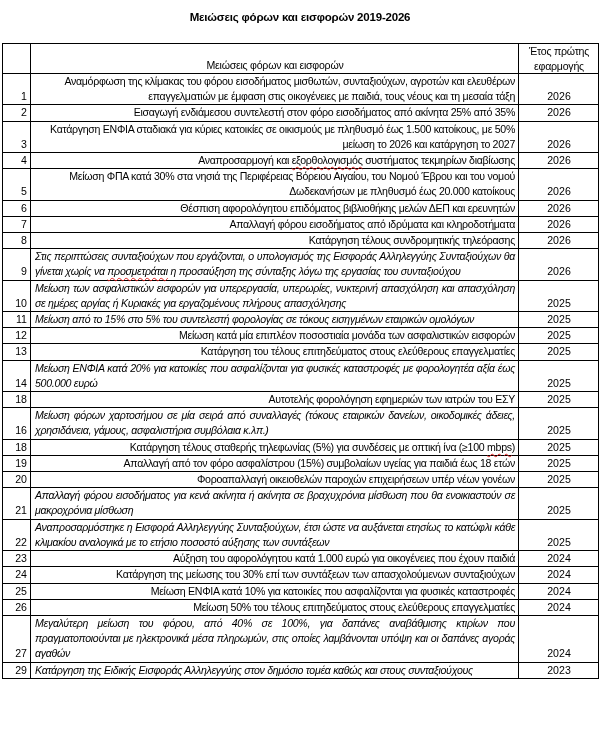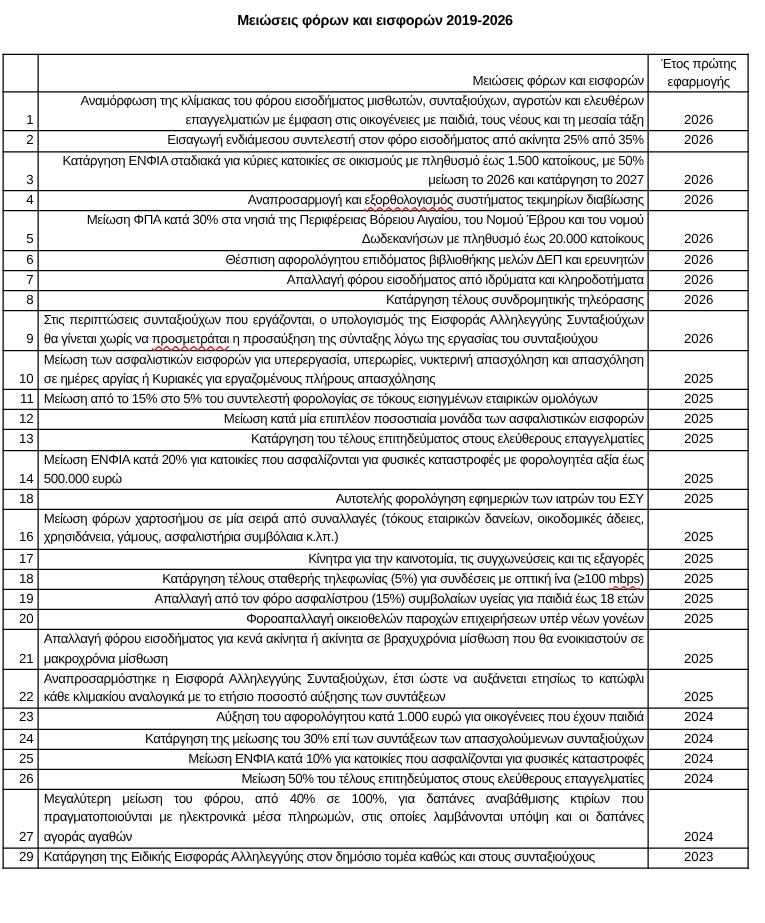--- a/index.html
+++ b/index.html
@@ -39,21 +39,21 @@
       border: 1px solid #000;
       padding: 0 3px 0 4px;
       vertical-align: bottom;
       font-weight: normal;
     }
     col.c-num { width: 28px; }
     col.c-desc { width: 488px; }
     col.c-year { width: 80px; }
     th.h-num { }
     th.h-desc {
-      text-align: right;
+      text-align: center;
       font-weight: bold;
       vertical-align: bottom;
       letter-spacing: -0.25px;
     }
     th.h-year {
       text-align: center;
       font-weight: bold;
       vertical-align: top;
       line-height: 14.5px;
       padding-top: 0;
@@ -67,20 +67,21 @@
     }
     td.desc {
       text-align: right;
       vertical-align: top;
       letter-spacing: -0.3px;
       word-spacing: 0px;
     }
     td.desc.justify {
       text-align: justify;
       text-align-last: left;
+      font-style: italic;
     }
     td.year {
       text-align: center;
       vertical-align: bottom;
       padding-right: 3px;
     }
     .spell {
       text-decoration: underline wavy #e02020;
       text-decoration-thickness: 1px;
       text-underline-offset: 2px;
@@ -179,25 +180,20 @@
         <td class="num">18</td>
         <td class="desc"><span>Αυτοτελής φορολόγηση εφημεριών των ιατρών του ΕΣΥ</span></td>
         <td class="year">2025</td>
       </tr>
       <tr>
         <td class="num">16</td>
         <td class="desc justify"><span>Μείωση φόρων χαρτοσήμου σε μία σειρά από συναλλαγές (τόκους εταιρικών δανείων, οικοδομικές άδειες, χρησιδάνεια, γάμους, ασφαλιστήρια συμβόλαια κ.λπ.)</span></td>
         <td class="year">2025</td>
       </tr>
       <tr>
-        <td class="num">17</td>
-        <td class="desc"><span>Κίνητρα για την καινοτομία, τις συγχωνεύσεις και τις εξαγορές</span></td>
-        <td class="year">2025</td>
-      </tr>
-      <tr>
         <td class="num">18</td>
         <td class="desc"><span>Κατάργηση τέλους σταθερής τηλεφωνίας (5%) για συνδέσεις με οπτική ίνα (≥100 </span><span class="spell">mbps</span><span>)</span></td>
         <td class="year">2025</td>
       </tr>
       <tr>
         <td class="num">19</td>
         <td class="desc"><span>Απαλλαγή από τον φόρο ασφαλίστρου (15%) συμβολαίων υγείας για παιδιά έως 18 ετών</span></td>
         <td class="year">2025</td>
       </tr>
       <tr>

